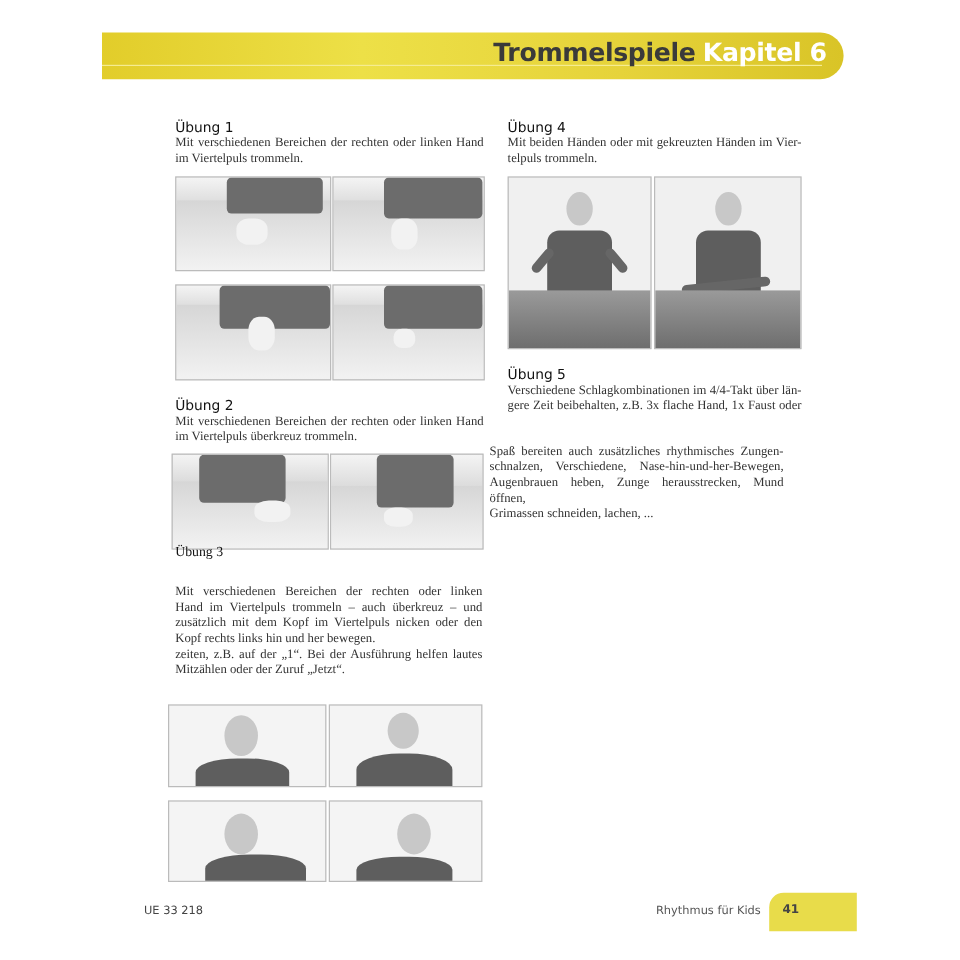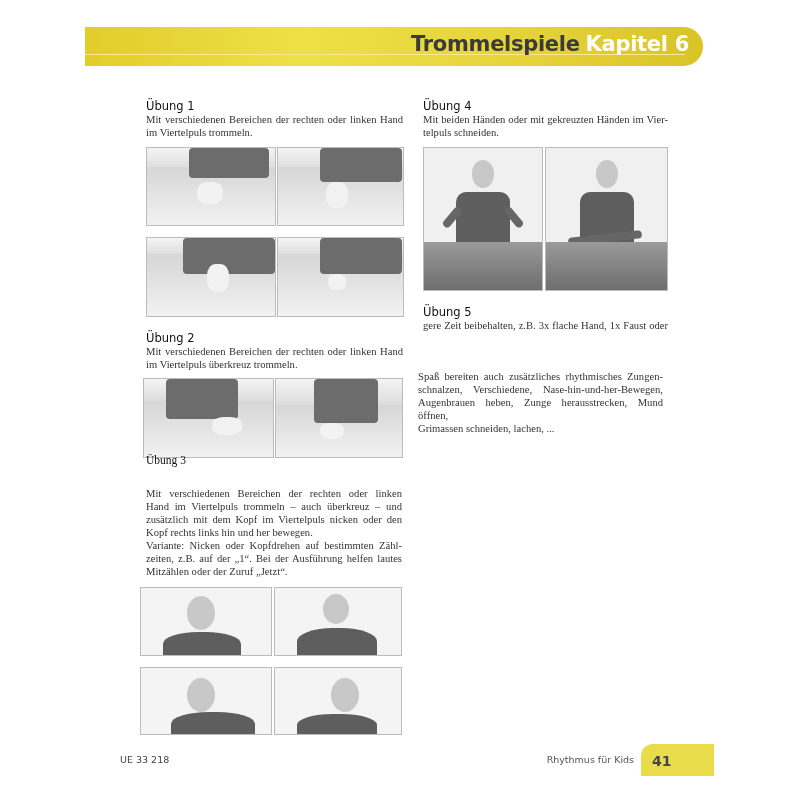--- a/index.html
+++ b/index.html
@@ -23,21 +23,21 @@
   .photo .torso { position:absolute; background:#6c6c6c; border-radius:4px; }
   .photo .hand { position:absolute; background:#f2f2f2; border-radius:40%; }
   .photo .head { position:absolute; background:#c8c8c8; border-radius:50%; }
   .photo .shirt { position:absolute; background:#5e5e5e; border-radius:45% 45% 0 0; }
   .photo .desk { position:absolute; left:0; right:0; bottom:0; background:linear-gradient(#9a9a9a,#6e6e6e); }
   .photo .arm { position:absolute; background:#666; border-radius:6px; }
 
   .footer-code { position:absolute; left:120px; top:754px; font-family:"DejaVu Sans", sans-serif; font-size:9.5px; color:#444; }
   .footer-title { position:absolute; right:166px; top:754px; font-family:"DejaVu Sans", sans-serif; font-size:9.5px; color:#555; }
   .page-tab { position:absolute; left:641px; top:744px; width:73px; height:32px; background:#e8dc4a; border-radius:12px 0 0 0; }
-  .page-num { position:absolute; left:11px; top:9px; font-family:"DejaVu Sans", sans-serif; font-weight:bold; font-size:14px; color:#444; }
+  .page-num { position:absolute; left:11px; top:9px; font-family:"DejaVu Sans", sans-serif; font-weight:bold; font-size:10px; color:#444; }
 </style>
 </head>
 <body>
 
 <div class="header-bar">
   <div class="header-line"></div>
   <div class="header-title">
     <span class="t1">Trommelspiele</span><span class="t2">Kapitel 6</span>
   </div>
 </div>
@@ -89,21 +89,20 @@
   <div class="torso" style="left:38px;top:0;width:64px;height:44px;"></div>
   <div class="hand" style="left:44px;top:44px;width:24px;height:16px;"></div>
 </div>
 
 <div class="heading" style="left:146px;top:454px;font-family:Liberation Serif, serif;">Übung 3</div>
 <div class="para" style="left:146px;top:487px;width:256px;">
   <span>Mit verschiedenen Bereichen der rechten oder linken</span>
   <span>Hand im Viertelpuls  trommeln – auch überkreuz – und</span>
   <span>zusätzlich mit dem Kopf im Viertelpuls nicken oder den</span>
   <span class="last">Kopf rechts links hin und her bewegen.</span>
-  <span>Variante: Nicken oder Kopfdrehen auf bestimmten Zähl-</span>
   <span>zeiten, z.B. auf der „1“. Bei der Ausführung helfen lautes</span>
   <span class="last">Mitzählen oder der Zuruf „Jetzt“.</span>
 </div>
 <div class="photo" style="left:140px;top:587px;width:130px;height:67px;background:#f4f4f4;">
   <div class="shirt" style="left:22px;top:44px;width:78px;height:26px;"></div>
   <div class="head" style="left:46px;top:8px;width:28px;height:34px;"></div>
 </div>
 <div class="photo" style="left:274px;top:587px;width:126px;height:67px;background:#f4f4f4;">
   <div class="shirt" style="left:22px;top:40px;width:80px;height:30px;"></div>
   <div class="head" style="left:48px;top:6px;width:26px;height:30px;"></div>
@@ -113,41 +112,42 @@
   <div class="head" style="left:46px;top:10px;width:28px;height:34px;"></div>
 </div>
 <div class="photo" style="left:274px;top:667px;width:126px;height:66px;background:#f4f4f4;">
   <div class="shirt" style="left:22px;top:46px;width:80px;height:24px;"></div>
   <div class="head" style="left:56px;top:10px;width:28px;height:34px;"></div>
 </div>
 
 <div class="heading" style="left:423px;top:99px;">Übung 4</div>
 <div class="para" style="left:423px;top:113px;width:245px;">
   <span>Mit beiden Händen oder mit gekreuzten Händen im Vier-</span>
-  <span class="last">telpuls schneiden.</span>
+  <span class="last">telpuls trommeln.</span>
 </div>
 <div class="photo" style="left:423px;top:147px;width:118px;height:142px;background:#f0f0f0;">
   <div class="head" style="left:48px;top:12px;width:22px;height:28px;"></div>
   <div class="shirt" style="left:32px;top:44px;width:54px;height:52px;border-radius:10px 10px 0 0;"></div>
   <div class="arm" style="left:12px;top:56px;width:24px;height:8px;transform:rotate(-50deg);transform-origin:right;"></div>
   <div class="arm" style="left:82px;top:56px;width:24px;height:8px;transform:rotate(50deg);transform-origin:left;"></div>
   <div class="desk" style="height:48px;"></div>
 </div>
 <div class="photo" style="left:545px;top:147px;width:121px;height:142px;background:#f0f0f0;">
   <div class="head" style="left:50px;top:12px;width:22px;height:28px;"></div>
   <div class="shirt" style="left:34px;top:44px;width:54px;height:52px;border-radius:10px 10px 0 0;"></div>
   <div class="arm" style="left:22px;top:86px;width:74px;height:8px;transform:rotate(-6deg);"></div>
   <div class="desk" style="height:48px;"></div>
 </div>
 
 <div class="heading" style="left:423px;top:305px;">Übung 5</div>
 <div class="para" style="left:423px;top:319px;width:245px;">
+  <span>Verschiedene Schlagkombinationen im 4/4-Takt über län-</span>
   <span>gere Zeit beibehalten, z.B. 3x flache Hand, 1x Faust oder</span>
 </div>
-<div class="para" style="left:418px;top:370px;width:245px;">
+<div class="para" style="left:408px;top:370px;width:245px;">
   <span>Spaß bereiten auch zusätzliches rhythmisches Zungen-</span>
   <span>schnalzen,  Verschiedene,  Nase-hin-und-her-Bewegen,</span>
   <span>Augenbrauen heben, Zunge herausstrecken, Mund öffnen,</span>
   <span class="last">Grimassen schneiden, lachen, ...</span>
 </div>
 
 <div class="footer-code">UE 33 218</div>
 <div class="footer-title">Rhythmus für Kids</div>
 <div class="page-tab">
   <div class="page-num">41</div>

